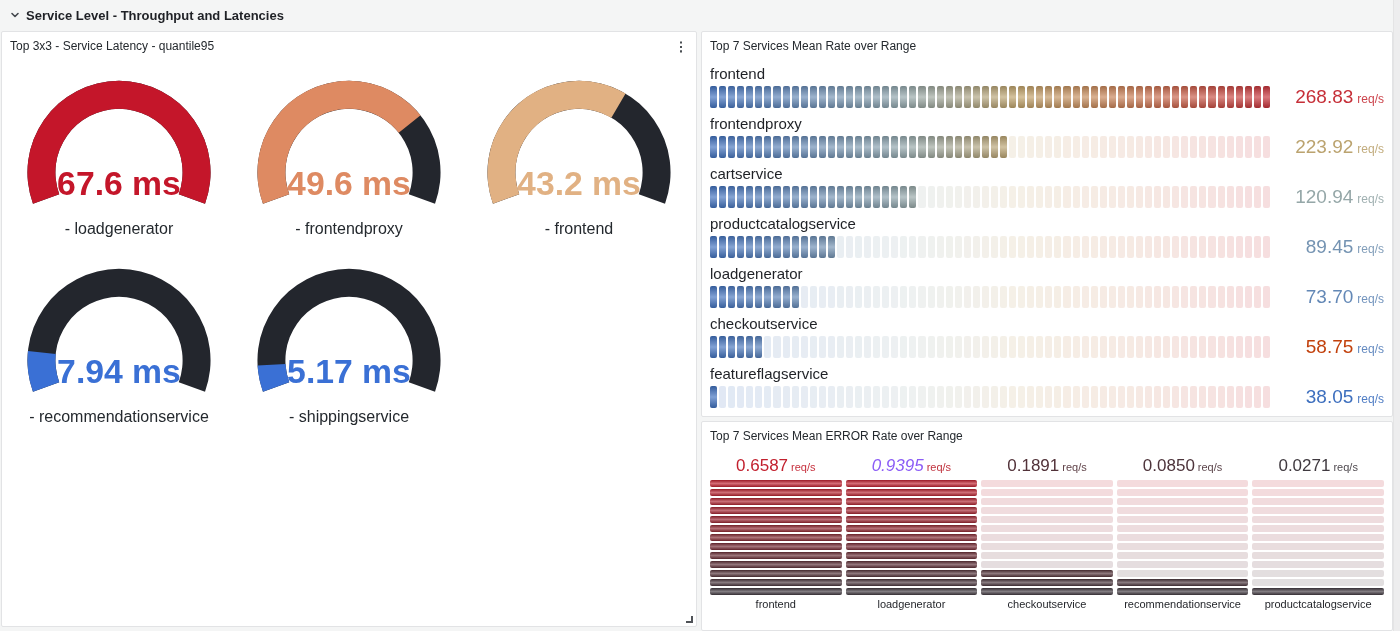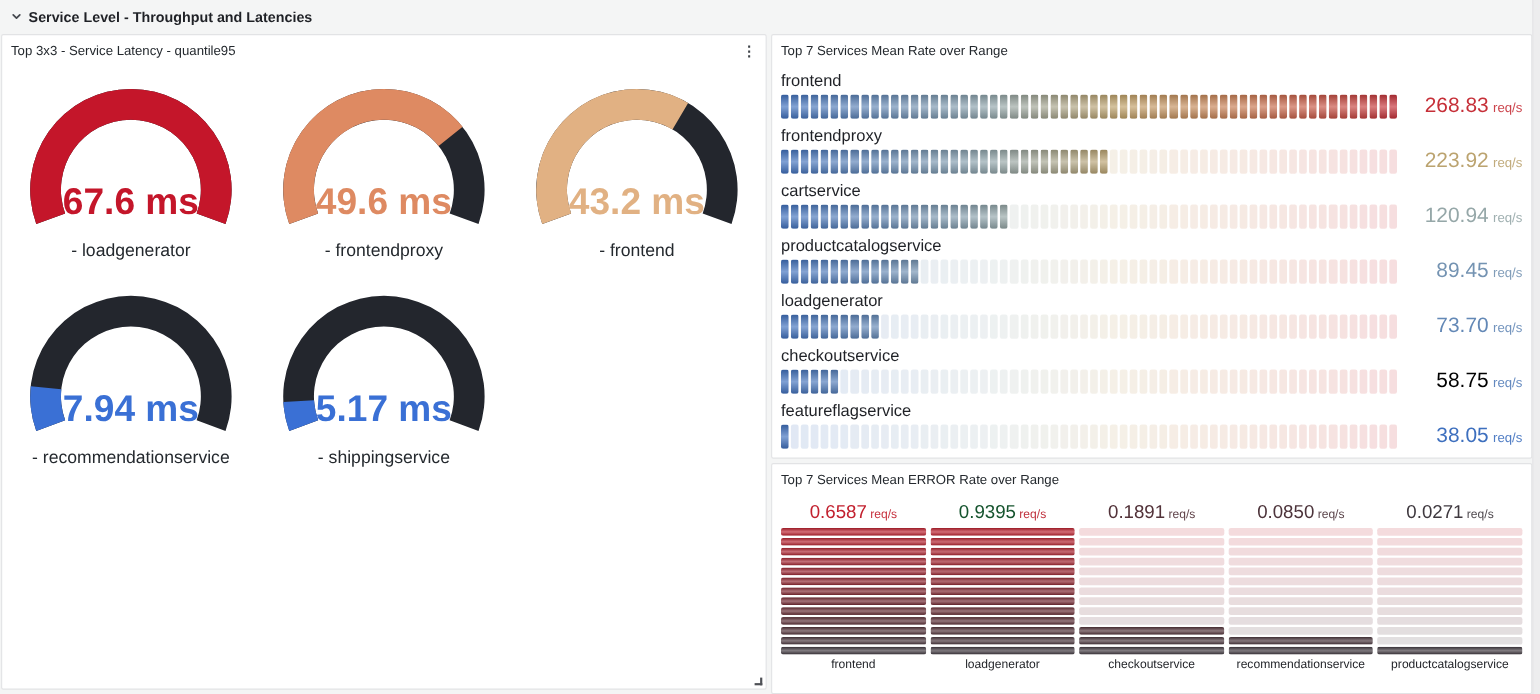--- a/index.html
+++ b/index.html
@@ -584,21 +584,21 @@
             <div class="cell" style="background: rgba(199, 84, 69, 0.16);"></div>
             <div class="cell" style="background: rgba(199, 79, 67, 0.16);"></div>
             <div class="cell" style="background: rgba(199, 74, 65, 0.16);"></div>
             <div class="cell" style="background: rgba(199, 69, 64, 0.16);"></div>
             <div class="cell" style="background: rgba(199, 64, 62, 0.16);"></div>
             <div class="cell" style="background: rgba(198, 59, 60, 0.16);"></div>
             <div class="cell" style="background: rgba(198, 54, 59, 0.16);"></div>
             <div class="cell" style="background: rgba(198, 49, 57, 0.16);"></div>
           </div>
           <div class="rate-value">
-            <span class="num" style="color: #000000;">58.75</span>
+            <span class="num" style="color: #c2410c;">58.75</span>
             <span class="unit" style="color: rgb(83, 125, 185);">req/s</span>
           </div>
         </div>
       </div>
       <div class="rate-row">
         <div class="rate-name">featureflagservice</div>
         <div class="rate-line">
           <div class="rate-bar">
             <div class="cell" style="background: linear-gradient(rgba(0, 0, 0, 0.18) 0%, rgba(255, 255, 255, 0.34) 50%, rgba(0, 0, 0, 0.18) 100%), rgb(63, 112, 190);"></div>
             <div class="cell" style="background: rgba(67, 115, 189, 0.16);"></div>
@@ -672,21 +672,21 @@
     </div>
 </div>
 
 <div class="panel" id="error-panel">
   <div class="panel-title-bar">
     <span class="panel-title">Top 7 Services Mean ERROR Rate over Range</span>
   </div>
   <div class="error-body">
     <div class="error-values">
         <div class="vlab"><span class="num" style="color: rgb(194, 32, 46);">0.6587</span><span class="unit" style="color: rgb(194, 32, 46);">req/s</span></div>
-        <div class="vlab"><span class="num" style="color: #14532d;">0.9395</span><span class="unit" style="color: rgb(187, 33, 46);">req/s</span></div>
+        <div class="vlab"><span class="num" style="color: #8b5cf6; font-style: italic;">0.9395</span><span class="unit" style="color: rgb(187, 33, 46);">req/s</span></div>
         <div class="vlab"><span class="num" style="color: rgb(82, 50, 57);">0.1891</span><span class="unit" style="color: rgb(82, 50, 57);">req/s</span></div>
         <div class="vlab"><span class="num" style="color: rgb(77, 52, 59);">0.0850</span><span class="unit" style="color: rgb(77, 52, 59);">req/s</span></div>
         <div class="vlab"><span class="num" style="color: rgb(63, 57, 63);">0.0271</span><span class="unit" style="color: rgb(63, 57, 63);">req/s</span></div>
       </div>
     <div class="error-cols">
         <div class="error-col">
           <div class="cell" style="background: linear-gradient(rgba(0, 0, 0, 0.18) 0%, rgba(255, 255, 255, 0.34) 50%, rgba(0, 0, 0, 0.18) 100%), rgb(189, 32, 46);"></div>
           <div class="cell" style="background: linear-gradient(rgba(0, 0, 0, 0.18) 0%, rgba(255, 255, 255, 0.34) 50%, rgba(0, 0, 0, 0.18) 100%), rgb(180, 33, 46);"></div>
           <div class="cell" style="background: linear-gradient(rgba(0, 0, 0, 0.18) 0%, rgba(255, 255, 255, 0.34) 50%, rgba(0, 0, 0, 0.18) 100%), rgb(171, 34, 46);"></div>
           <div class="cell" style="background: linear-gradient(rgba(0, 0, 0, 0.18) 0%, rgba(255, 255, 255, 0.34) 50%, rgba(0, 0, 0, 0.18) 100%), rgb(162, 35, 47);"></div>

